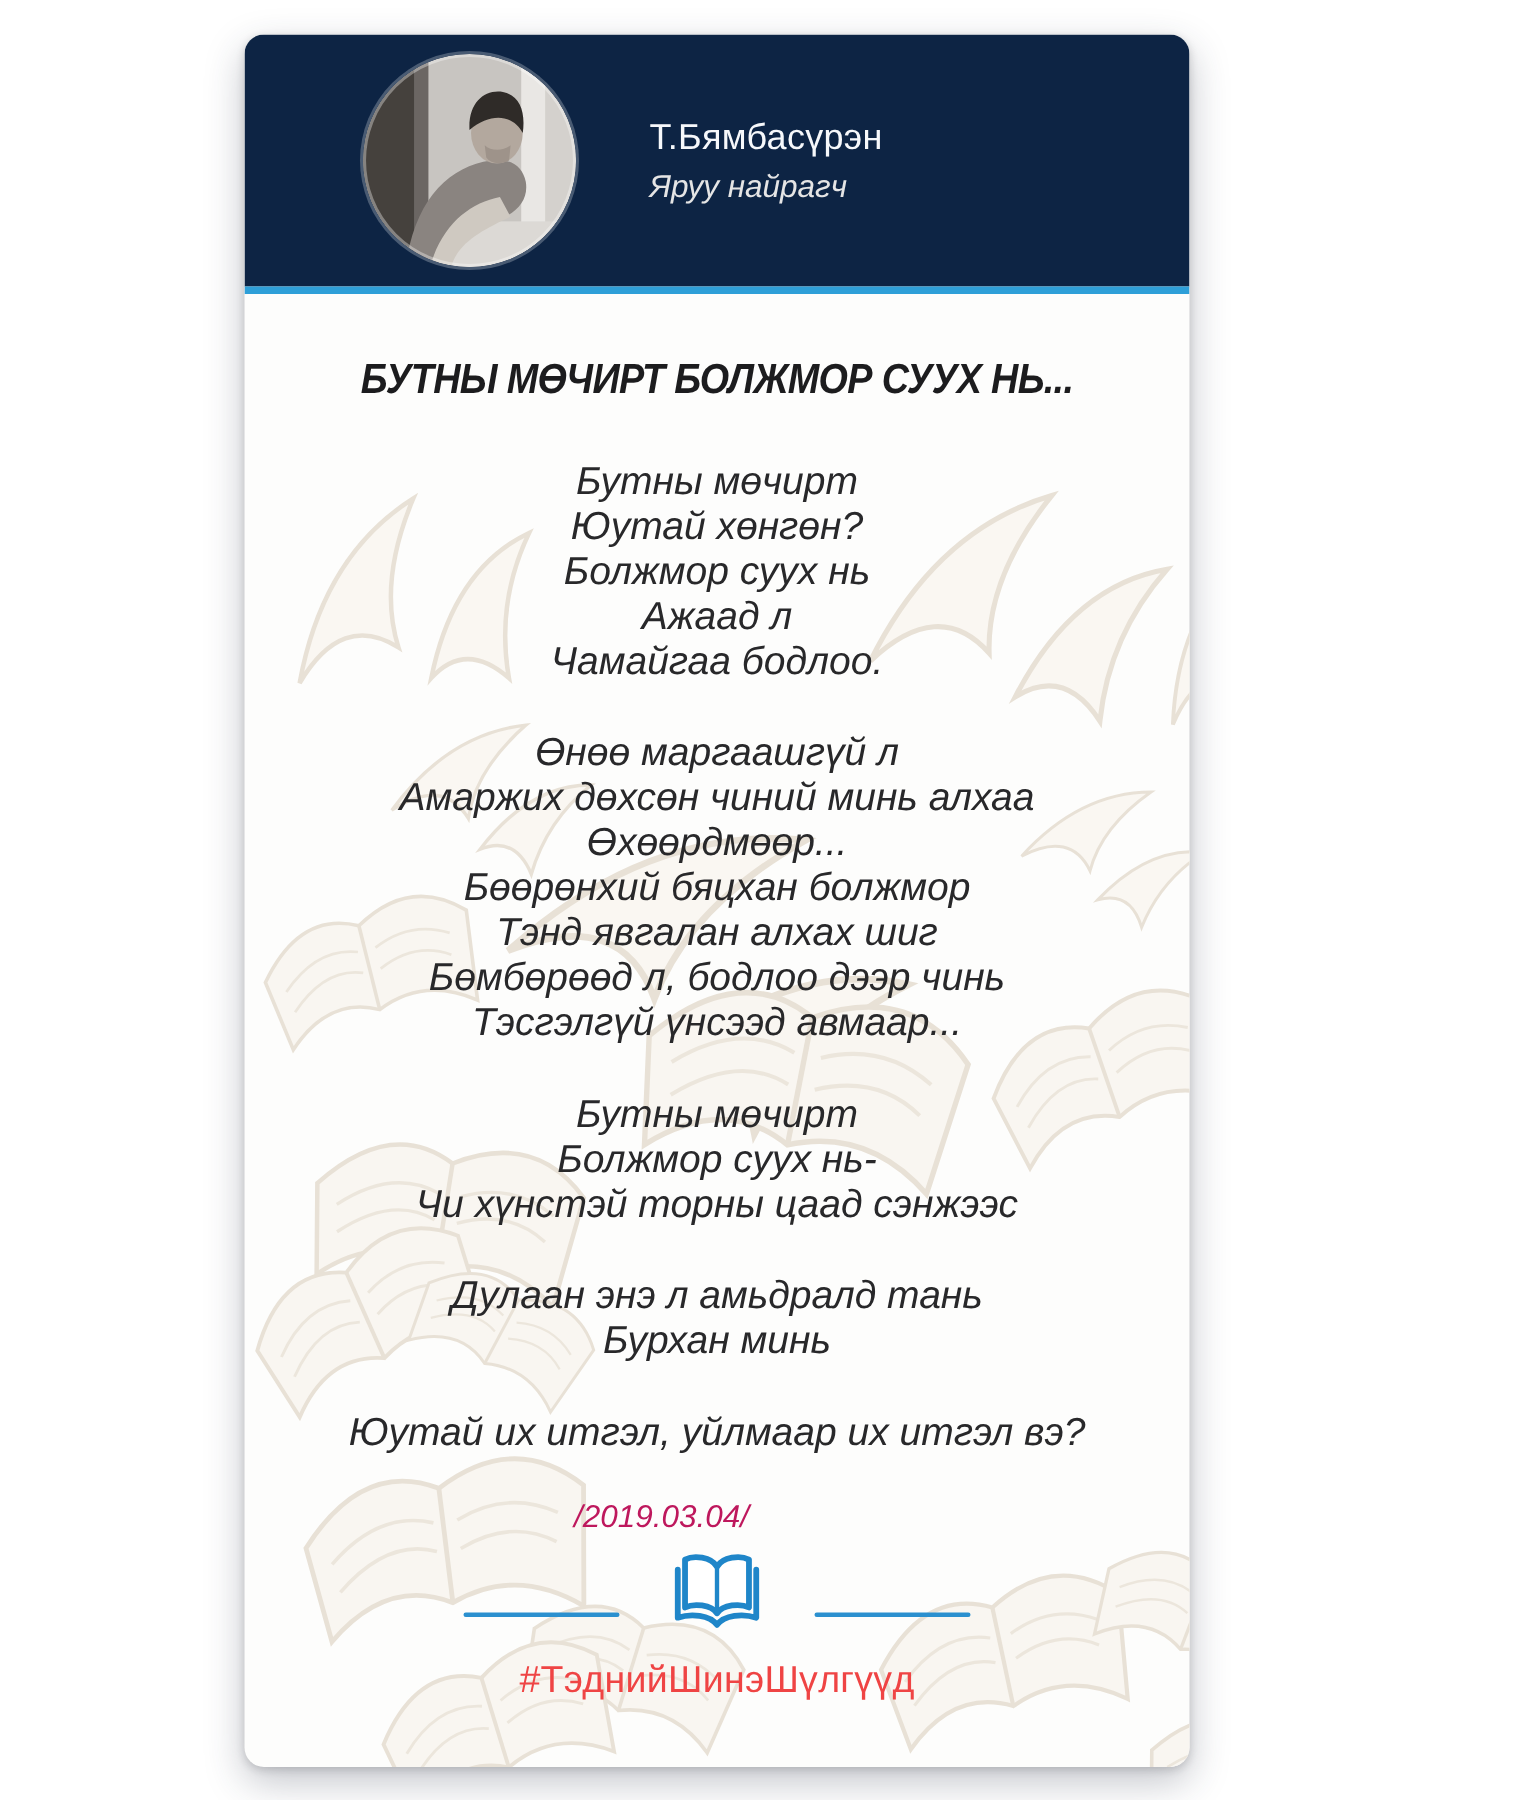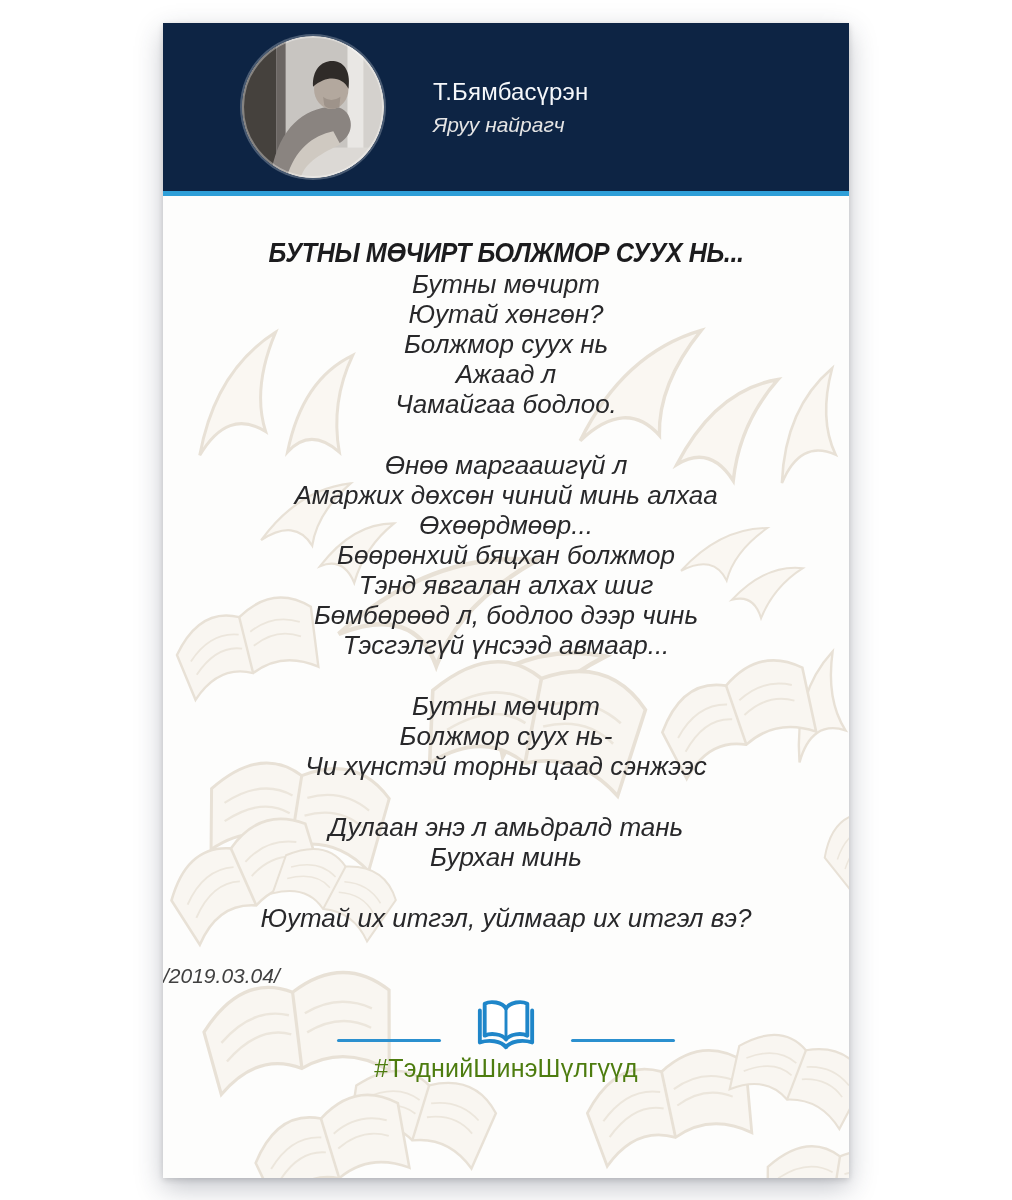--- a/index.html
+++ b/index.html
@@ -1,43 +1,43 @@
 <!DOCTYPE html>
 <html><head>
 <meta charset="utf-8">
 <style>
   html,body{margin:0;padding:0;background:#ffffff;}
   .page{position:relative;width:1012px;height:1200px;background:#ffffff;overflow:hidden;
         font-family:"Liberation Sans","DejaVu Sans",sans-serif;}
-  .card{position:absolute;left:163px;top:23px;width:686px;height:1155px;background:#fdfdfc;
-        border-radius:0;box-shadow:0 10px 26px rgba(40,45,70,.28),0 2px 6px rgba(0,0,0,.15);
+  .card{position:absolute;left:163px;top:23px;width:630px;height:1155px;background:#fdfdfc;
+        border-radius:13px;box-shadow:0 10px 26px rgba(40,45,70,.28),0 2px 6px rgba(0,0,0,.15);
         overflow:hidden;}
   
   .hdr{position:relative;z-index:2;height:168px;background:#0d2444;display:flex;align-items:center;}
   .avatar{flex:0 0 auto;width:142px;height:142px;margin-left:79px;border-radius:50%;overflow:hidden;
           box-shadow:0 0 0 2px rgba(255,255,255,.25);}
   .avatar svg{display:block;width:100%;height:100%;}
   .hdr-text{margin-left:49px;}
   .poet-name{color:#f6f8fb;font-size:24px;font-weight:400;letter-spacing:.2px;}
   .poet-role{color:#e5e5e5;font-size:21px;font-style:italic;margin-top:7px;}
   .accent{position:relative;z-index:2;height:5px;background:#2e9fd8;}
   
   .main{position:relative;z-index:1;text-align:center;}
   .doodles{position:absolute;left:0;top:-173px;width:686px;height:1155px;z-index:0;pointer-events:none;}
   .content{position:relative;z-index:1;}
   .title{margin:41px 0 0 0;font-size:28px;font-weight:700;font-style:italic;color:#1c1c1e;
          letter-spacing:-.5px;transform:scaleX(.9);transform-origin:50% 50%;}
-  .stanzas{}
+  .stanzas{margin-top:36px;}
   .stanza{margin:0 0 31px 0;}
   .line{margin:0;font-size:26px;line-height:30px;font-style:italic;color:#28282a;}
-  .date{margin-top:30px;padding-right:74px;text-align:left;font-size:21px;font-style:italic;color:#404040;}
+  .date{margin-top:30px;padding-right:74px;text-align:center;font-size:21px;font-style:italic;color:#be185d;}
   .foot{margin-top:8px;display:flex;justify-content:center;align-items:center;gap:34px;}
   .rule{width:104px;height:3px;background:#2b90cf;border-radius:2px;transform:translateY(15px);}
   .book-icon svg{display:block;width:62px;height:58px;}
-  .hashtag{margin-top:0;font-size:25px;color:#4d7c0f;letter-spacing:.2px;}
+  .hashtag{margin-top:16px;font-size:25px;color:#ef4444;letter-spacing:.2px;}
 </style>
 </head>
 <body>
 
 <div class="page">
   <div class="card">
 
     <div class="hdr">
       <div class="avatar">
         <svg viewBox="0 0 140 140">

